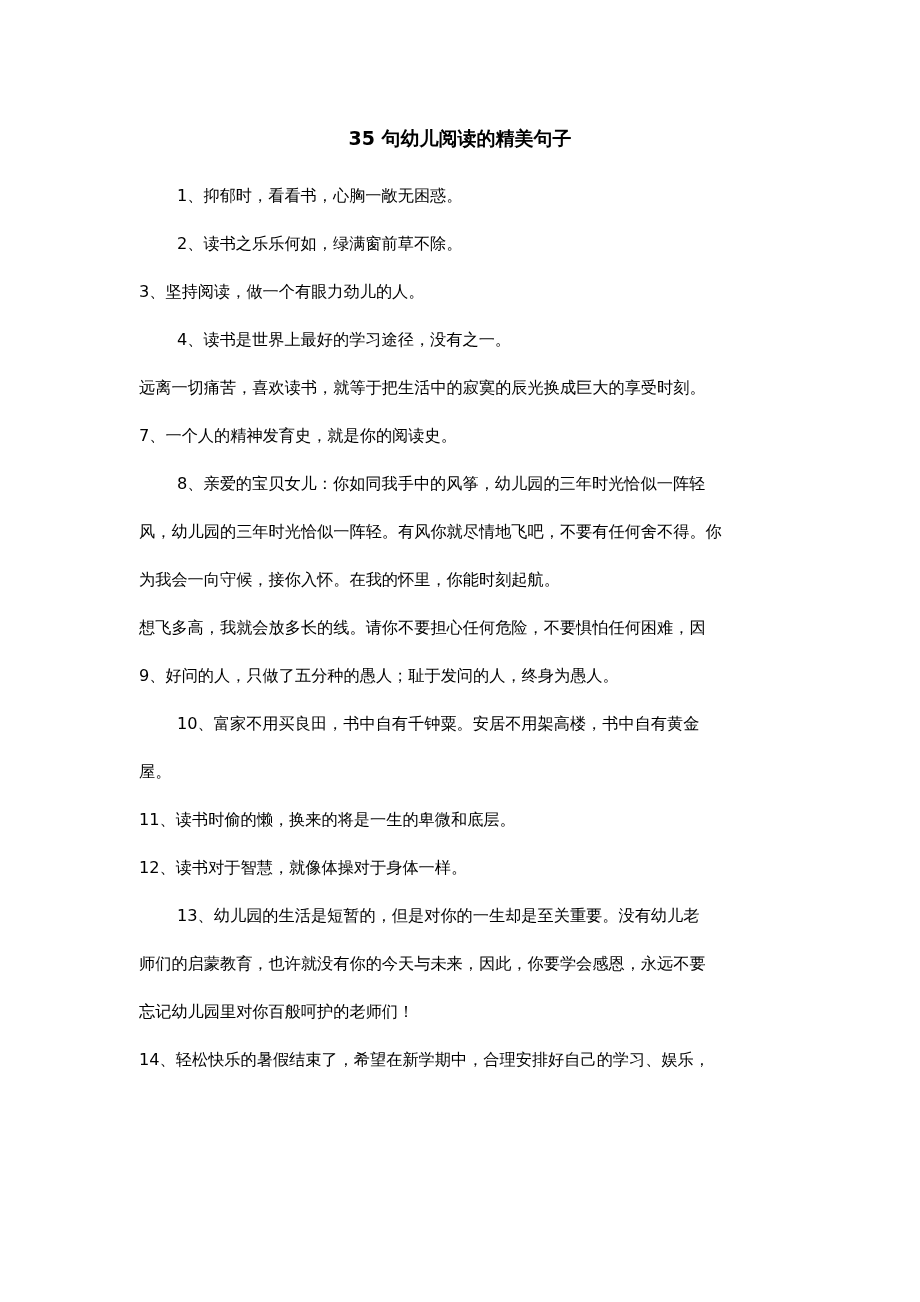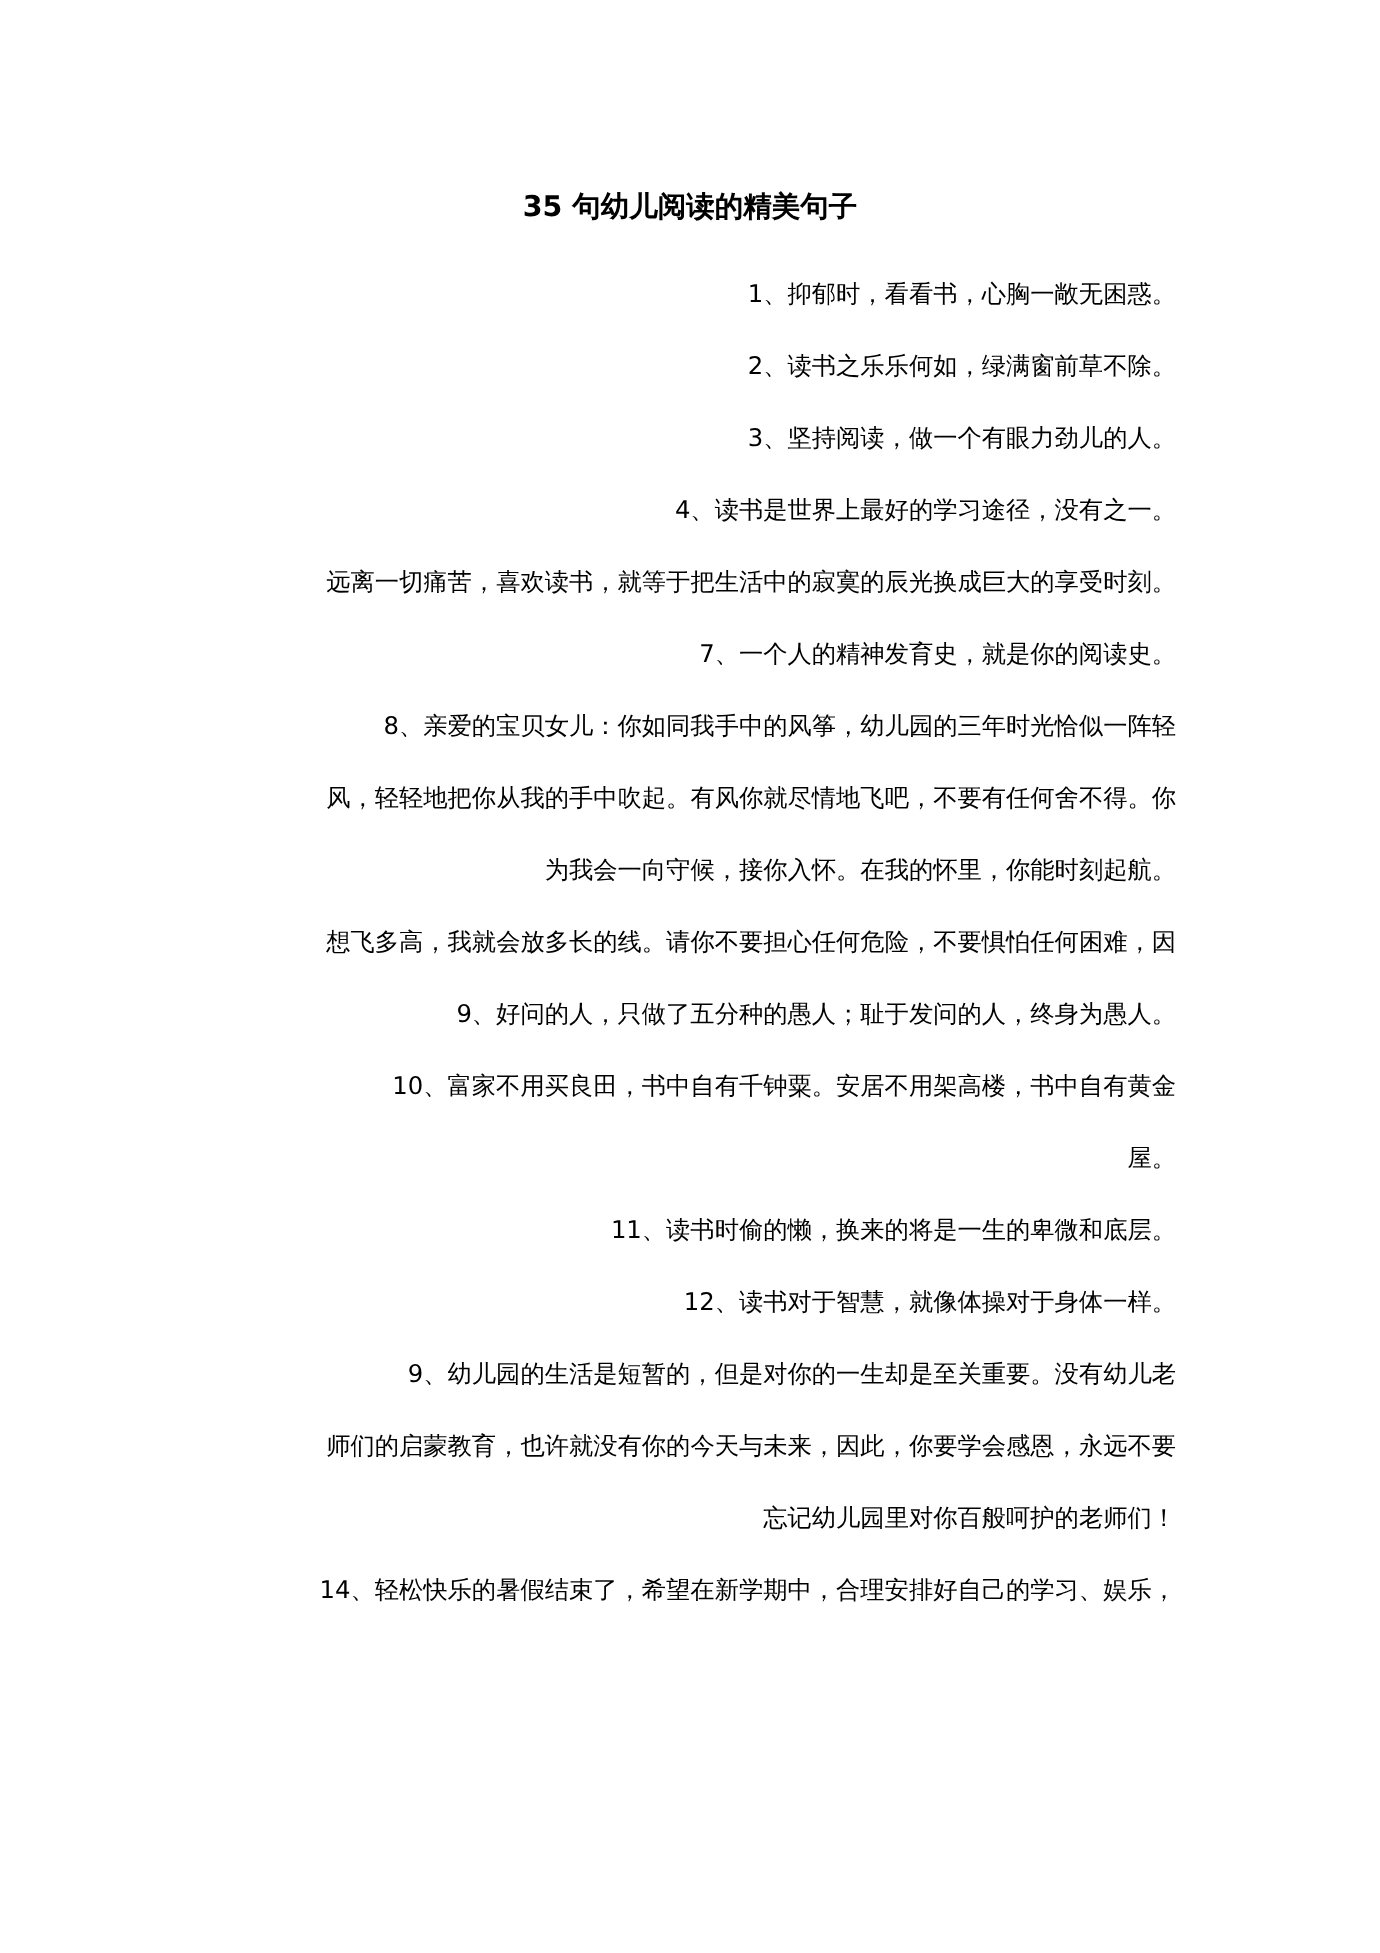--- a/index.html
+++ b/index.html
@@ -33,21 +33,20 @@
       font-size: 19px;
       font-weight: bold;
       line-height: 28px;
       letter-spacing: 0px;
     }
     .body-text {
       position: absolute;
       left: 139px;
       top: 172px;
       width: 645px;
-      text-align: right;
     }
     .para {
       font-size: 16.2px;
       line-height: 48px;
       margin: 0;
       white-space: nowrap;
     }
     .para .line {
       display: block;
       height: 48px;
@@ -77,39 +76,39 @@
       <span class="line indent">4、读书是世界上最好的学习途径，没有之一。</span>
     </p>
     <p class="para">
       <span class="line">远离一切痛苦，喜欢读书，就等于把生活中的寂寞的辰光换成巨大的享受时刻。</span>
     </p>
     <p class="para">
       <span class="line">7、一个人的精神发育史，就是你的阅读史。</span>
     </p>
     <p class="para">
       <span class="line indent">8、亲爱的宝贝女儿：你如同我手中的风筝，幼儿园的三年时光恰似一阵轻</span>
-      <span class="line">风，轻轻地把你从我的手中吹起。有风你就尽情地飞吧，不要有任何舍不得。你</span>
+      <span class="line">风，幼儿园的三年时光恰似一阵轻。有风你就尽情地飞吧，不要有任何舍不得。你</span>
       <span class="line">为我会一向守候，接你入怀。在我的怀里，你能时刻起航。</span>
       <span class="line">想飞多高，我就会放多长的线。请你不要担心任何危险，不要惧怕任何困难，因</span>
     </p>
     <p class="para">
       <span class="line">9、好问的人，只做了五分种的愚人；耻于发问的人，终身为愚人。</span>
     </p>
     <p class="para">
       <span class="line indent">10、富家不用买良田，书中自有千钟粟。安居不用架高楼，书中自有黄金</span>
       <span class="line">屋。</span>
     </p>
     <p class="para">
       <span class="line">11、读书时偷的懒，换来的将是一生的卑微和底层。</span>
     </p>
     <p class="para">
       <span class="line">12、读书对于智慧，就像体操对于身体一样。</span>
     </p>
     <p class="para">
-      <span class="line indent">9、幼儿园的生活是短暂的，但是对你的一生却是至关重要。没有幼儿老</span>
+      <span class="line indent">13、幼儿园的生活是短暂的，但是对你的一生却是至关重要。没有幼儿老</span>
       <span class="line">师们的启蒙教育，也许就没有你的今天与未来，因此，你要学会感恩，永远不要</span>
       <span class="line">忘记幼儿园里对你百般呵护的老师们！</span>
     </p>
     <p class="para">
       <span class="line">14、轻松快乐的暑假结束了，希望在新学期中，合理安排好自己的学习、娱乐，</span>
     </p>
 
   </div>
 </div>
 

